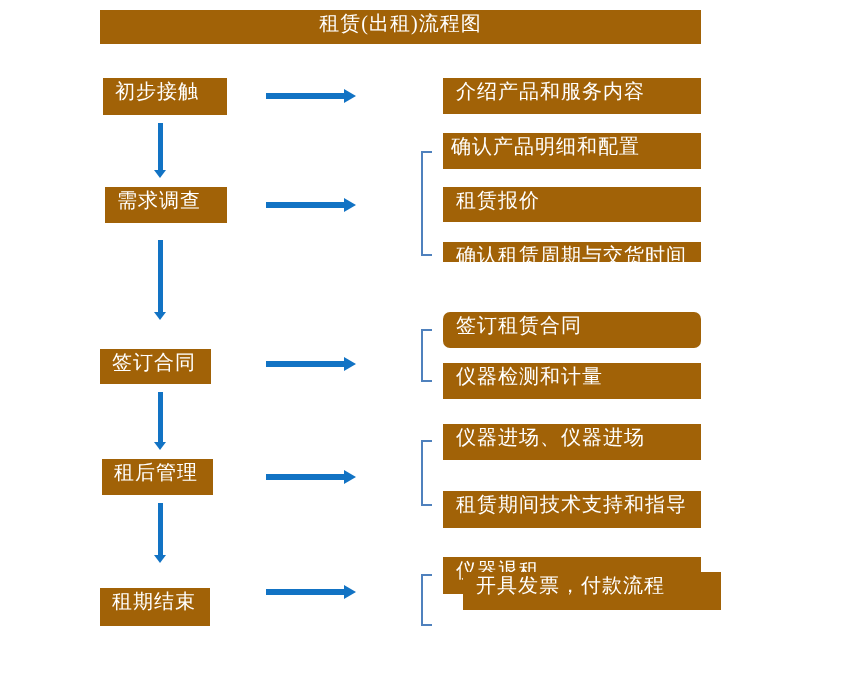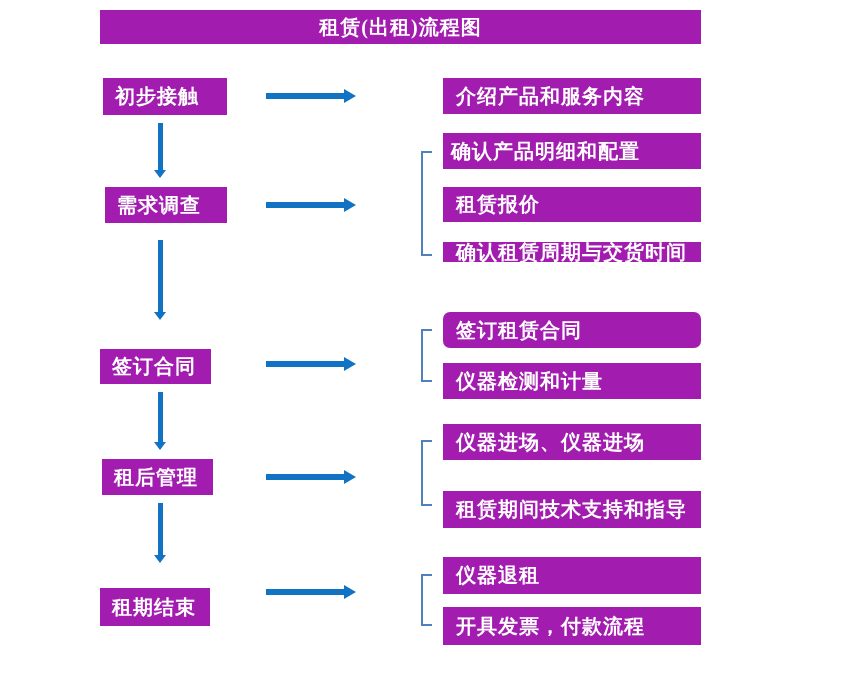--- a/index.html
+++ b/index.html
@@ -1,19 +1,19 @@
 <!DOCTYPE html>
 <html><head>
 <meta charset="utf-8">
 <style>
   html,body{margin:0;padding:0;background:#ffffff;}
   #stage{position:relative;width:844px;height:688px;background:#ffffff;overflow:hidden;
          font-family:"Liberation Serif","DejaVu Serif",serif;}
-  .box{position:absolute;background:#a21caf;color:#ffffff;font-weight:bold;
-       display:flex;align-items:center;font-size:20px;letter-spacing:1px;
+  .box{position:absolute;background:#a16207;color:#ffffff;font-weight:normal;
+       display:flex;font-size:20px;letter-spacing:1px;
        white-space:nowrap;box-sizing:border-box;}
   .title{justify-content:center;font-size:20px;}
   .stage-box{padding-left:12px;}
   .detail-box{left:443px;width:258px;padding-left:13px;}
   
   .harrow{position:absolute;left:266px;width:90px;height:14px;display:flex;align-items:center;}
   .harrow .shaft{height:6px;flex:1;background:#1273C4;}
   .harrow .tip{width:0;height:0;border-top:7px solid transparent;border-bottom:7px solid transparent;
                border-left:12px solid #1273C4;}
   
@@ -113,17 +113,17 @@
   </div>
   <div class="box detail-box" style="top:424px;height:36px;">
     <span>仪器进场、仪器进场</span>
   </div>
   <div class="box detail-box" style="top:491px;height:37px;">
     <span>租赁期间技术支持和指导</span>
   </div>
   <div class="box detail-box" style="top:557px;height:37px;">
     <span>仪器退租</span>
   </div>
-  <div class="box detail-box" style="top:607px;height:38px;">
+  <div class="box detail-box" style="top:572px;height:38px;margin-left:20px;">
     <span>开具发票，付款流程</span>
   </div>
 
 </div>
 
 </body></html>

